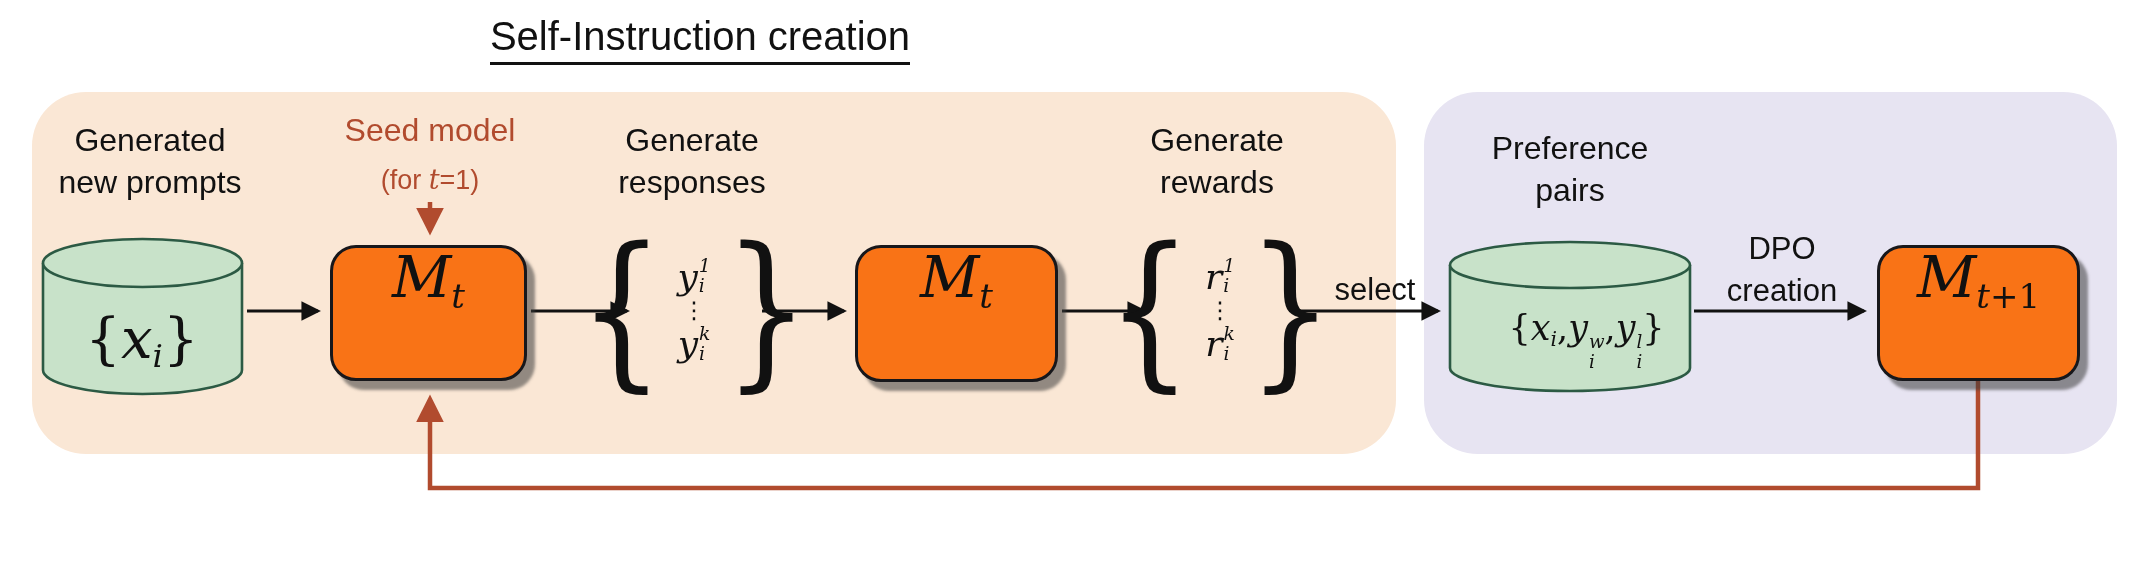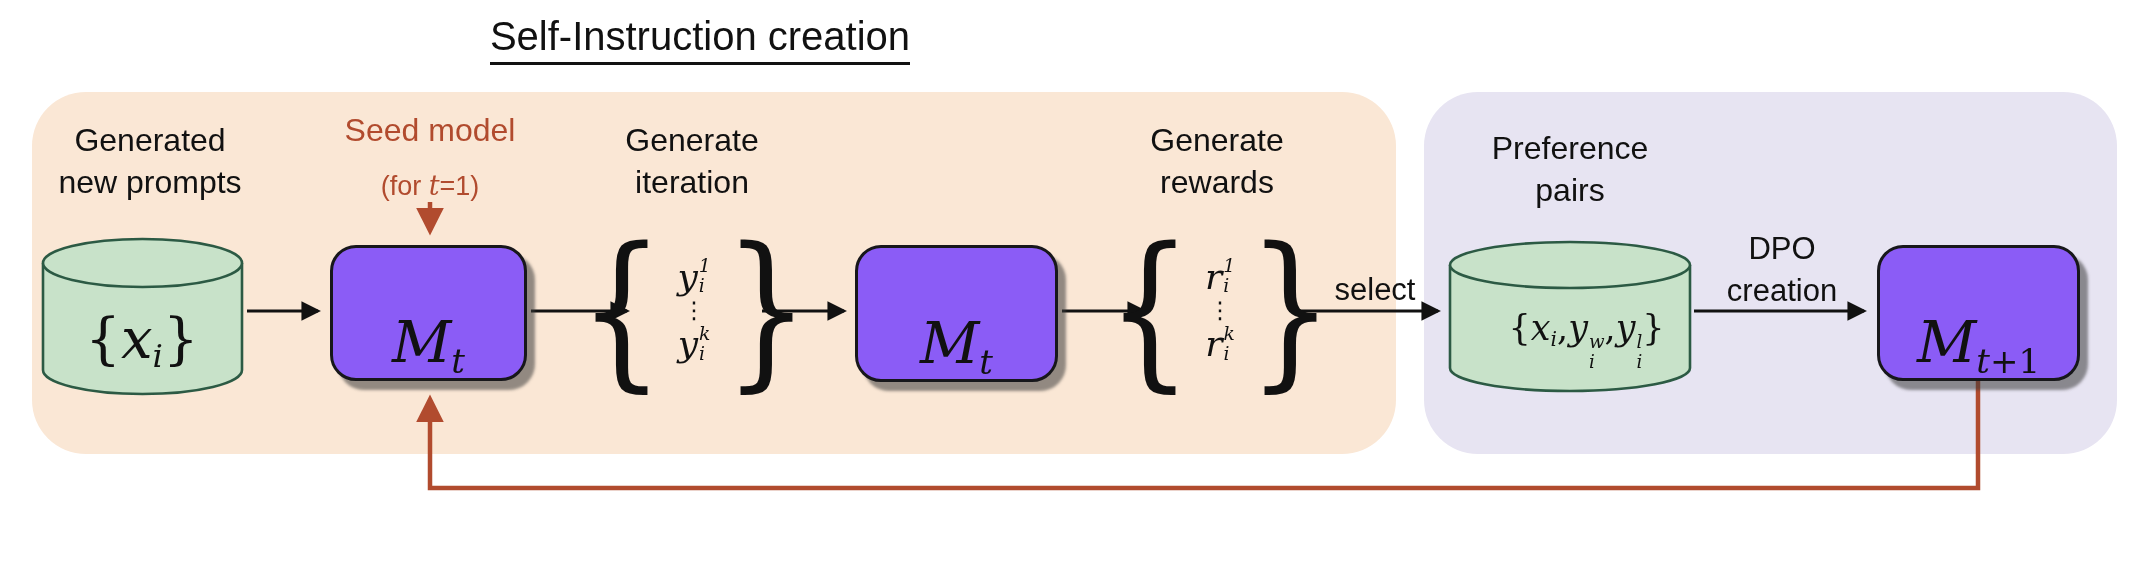--- a/index.html
+++ b/index.html
@@ -24,28 +24,28 @@
 
   .lbl{position:absolute;text-align:center;font-size:32px;line-height:1.3;z-index:3;}
   .lbl-prompts{left:40px;top:120px;width:220px;}
   .lbl-responses{left:582px;top:120px;width:220px;}
   .lbl-rewards{left:1107px;top:120px;width:220px;}
   .lbl-pairs{left:1460px;top:128px;width:220px;}
   .lbl-dpo{left:1702px;top:228px;width:160px;font-size:31px;line-height:1.35;}
   .lbl-select{left:1295px;top:270px;width:160px;font-size:31px;}
   .red{color:#B14B2E;}
   .lbl-seed{left:325px;top:110px;width:210px;}
-  .lbl-seed .note{font-size:27px;display:block;margin-top:16px;}
+  .lbl-seed .note{font-size:27px;display:block;margin-top:10px;}
   .lbl-loop{left:1015px;top:508px;width:340px;font-size:31px;}
 
   .model-box{
     position:absolute;z-index:2;
-    background:#8b5cf6;border:3px solid #17171b;border-radius:26px;
+    background:#f97316;border:3px solid #17171b;border-radius:26px;
     box-shadow:8px 9px 3px rgba(60,60,60,0.55);
-    display:flex;align-items:flex-end;justify-content:center;
+    display:flex;align-items:flex-start;justify-content:center;
   }
   .box-mt1{left:330px;top:245px;width:191px;height:130px;}
   .box-mt2{left:855px;top:245px;width:197px;height:131px;}
   .box-next{left:1877px;top:245px;width:197px;height:130px;}
   .math{font-family:"DejaVu Serif",serif;font-style:italic;}
   .model-label{font-family:"DejaVu Serif",serif;font-style:italic;font-size:58px;line-height:1;}
   .model-label .bsub{font-size:34px;vertical-align:-0.33em;}
   .up{font-style:normal;}
 
   .cyl-text{position:absolute;z-index:2;text-align:center;font-family:"DejaVu Serif",serif;color:#111;}
@@ -115,21 +115,21 @@
     <div>new prompts</div>
   </div>
 
   <div class="lbl lbl-seed red">
     <div>Seed model</div>
     <span class="note"><span>(for </span><span class="math">t</span><span>=1)</span></span>
   </div>
 
   <div class="lbl lbl-responses">
     <div>Generate</div>
-    <div>iteration</div>
+    <div>responses</div>
   </div>
 
   <div class="lbl lbl-rewards">
     <div>Generate</div>
     <div>rewards</div>
   </div>
 
   <div class="lbl lbl-select">select</div>
 
   <div class="lbl lbl-pairs">

